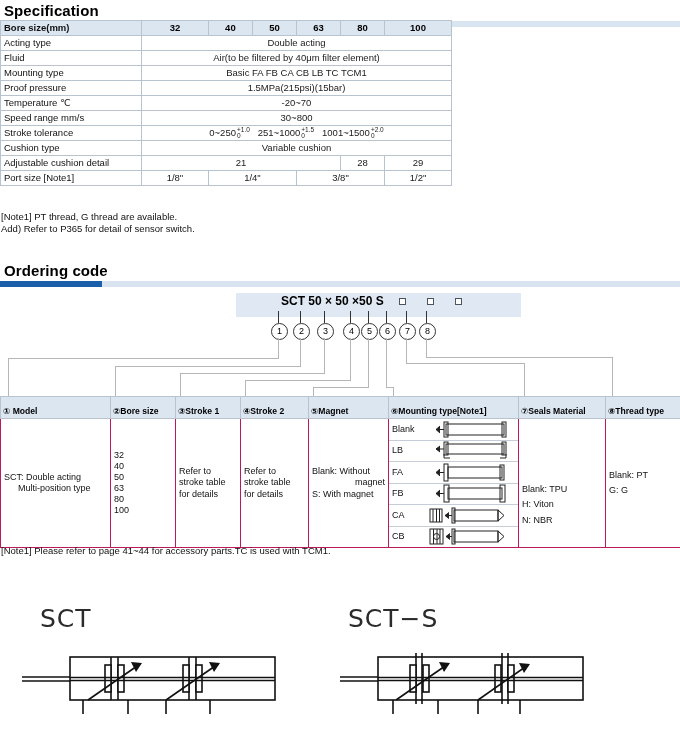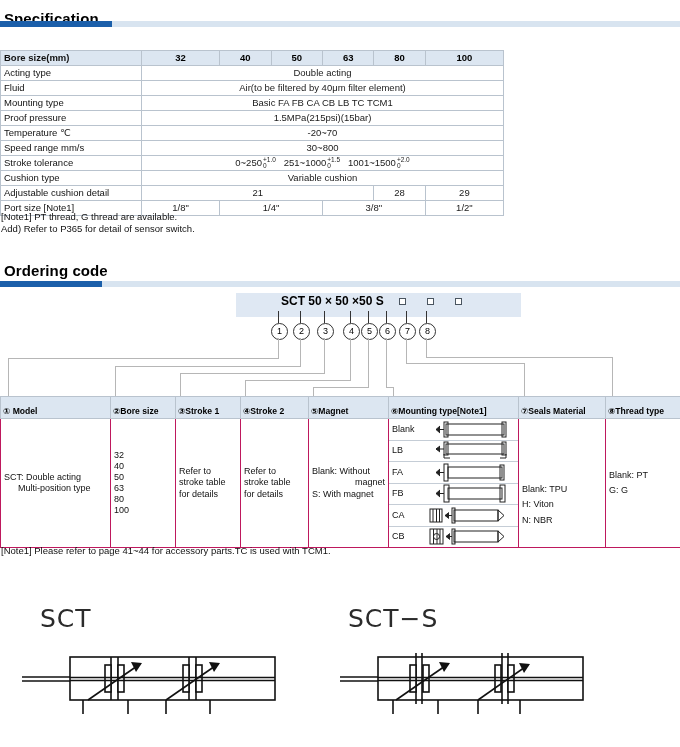--- a/index.html
+++ b/index.html
@@ -13,21 +13,21 @@
   }
   .page{position:relative;width:680px;height:747px;}
 
   
   .sec-head{position:absolute;font-size:15px;font-weight:bold;color:#000;letter-spacing:.1px;}
   .accent-wrap{position:absolute;height:6px;width:100%;display:flex;}
   .accent-dark{height:6px;background:#1b5faa;}
   .accent-light{height:6px;background:#d8e4f0;flex:1;}
 
   
-  .spec{position:absolute;left:0;top:50px;width:504px;border-collapse:collapse;
+  .spec{position:absolute;left:0;top:20px;width:452px;border-collapse:collapse;
         font-size:9.5px;line-height:1.15;}
   .spec td,.spec th{border:1px solid #b9c3ce;padding:0;height:14px;
         vertical-align:middle;background:#fff;}
   .spec .lbl{width:137px;padding-left:3px;text-align:left;font-weight:normal;color:#111;}
   .spec thead th{background:#dce6f1;font-weight:bold;text-align:center;color:#000;}
   .spec thead .lbl{background:#dce6f1;text-align:left;font-weight:bold;}
   .spec td.c{text-align:center;}
   .sup{font-size:6.5px;position:relative;display:inline-block;vertical-align:middle;
        line-height:1;text-align:left;margin-left:1px;}
   .sup i{display:block;font-style:normal;}
@@ -70,21 +70,21 @@
   .dwg-title{position:absolute;font-size:25px;color:#2b2b2b;letter-spacing:1px;
              font-family:"DejaVu Sans",sans-serif;}
   svg{display:block;}
   .cyl{position:absolute;}
 </style>
 </head>
 <body>
 
 <div class="page">
 
-  <div class="sec-head" style="left:4px;top:10px;">Specification</div>
+  <div class="sec-head" style="left:4px;top:2px;">Specification</div>
   <div class="accent-wrap" style="left:0px;top:21px;">
     <div class="accent-dark" style="width:112px;"></div>
     <div class="accent-light"></div>
   </div>
 
   <table class="spec">
     <thead>
       <tr>
         <th class="lbl">Bore size(mm)</th>
         <th class="c">32</th>

